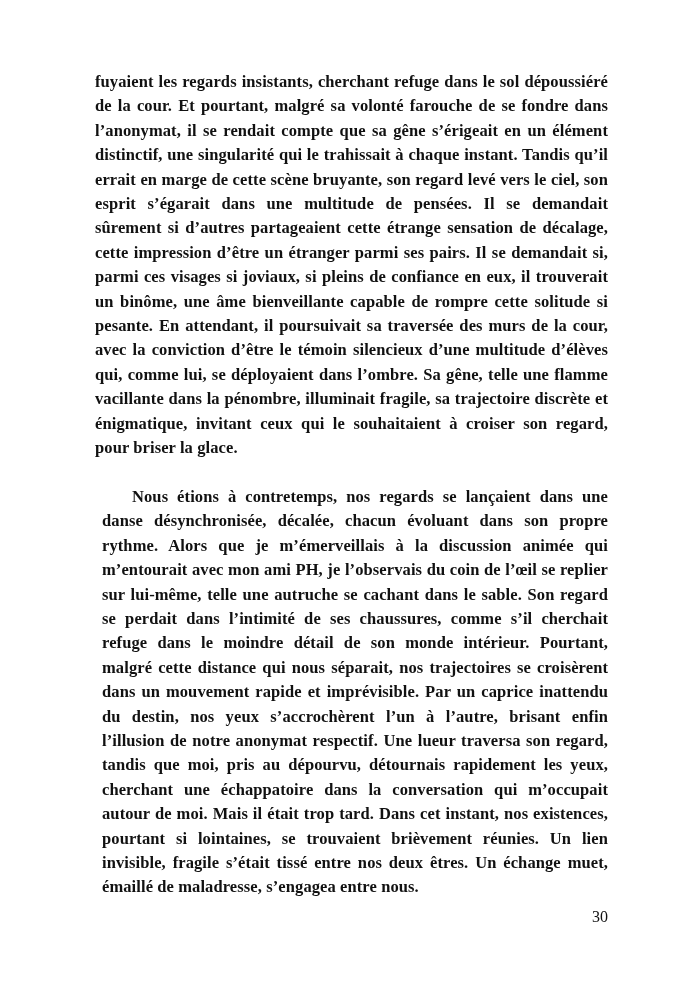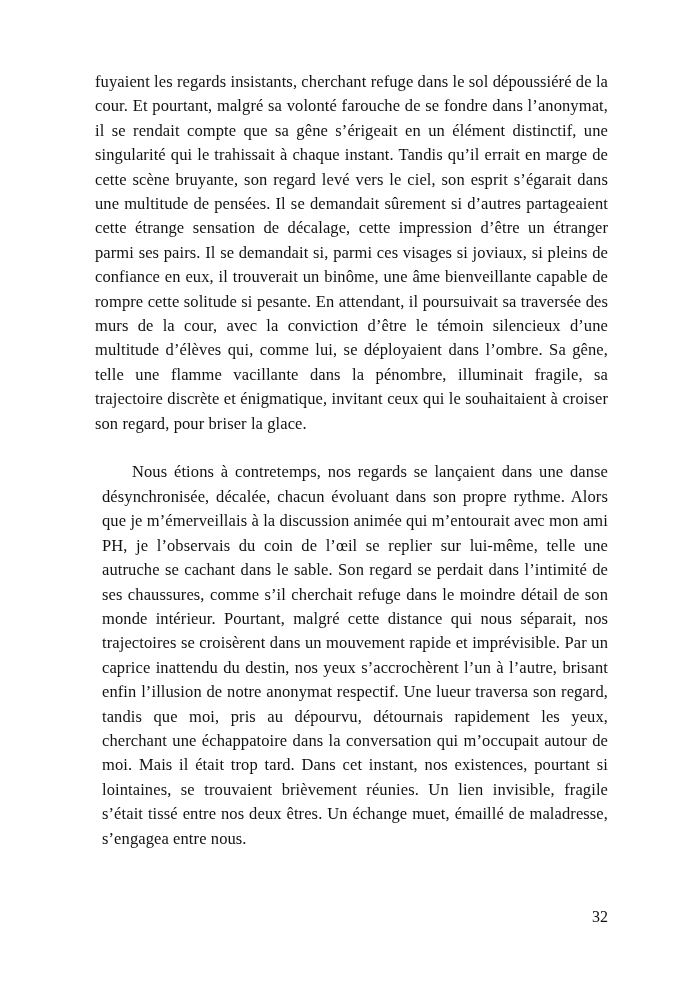--- a/index.html
+++ b/index.html
@@ -25,20 +25,21 @@
     left: 95px;
     top: 70px;
     width: 513px;
   }
   .para {
     margin: 0;
     font-size: 16.5px;
     line-height: 24.4px;
     text-align: justify;
     letter-spacing: 0.1px;
+    font-weight: bold;
   }
   .para + .para {
     margin-top: 24.4px;
   }
   .para.indented {
     text-indent: 30px;
     margin-left: 7px;
   }
   .page-number {
     position: absolute;
@@ -51,14 +52,14 @@
   }
 </style>
 </head>
 <body>
 
 <div class="page">
   <div class="text-block">
     <p class="para">fuyaient les regards insistants, cherchant refuge dans le sol dépoussiéré de la cour. Et pourtant, malgré sa volonté farouche de se fondre dans l’anonymat, il se rendait compte que sa gêne s’érigeait en un élément distinctif, une singularité qui le trahissait à chaque instant. Tandis qu’il errait en marge de cette scène bruyante, son regard levé vers le ciel, son esprit s’égarait dans une multitude de pensées. Il se demandait sûrement si d’autres partageaient cette étrange sensation de décalage, cette impression d’être un étranger parmi ses pairs. Il se demandait si, parmi ces visages si joviaux, si pleins de confiance en eux, il trouverait un binôme, une âme bienveillante capable de rompre cette solitude si pesante. En attendant, il poursuivait sa traversée des murs de la cour, avec la conviction d’être le témoin silencieux d’une multitude d’élèves qui, comme lui, se déployaient dans l’ombre. Sa gêne, telle une flamme vacillante dans la pénombre, illuminait fragile, sa trajectoire discrète et énigmatique, invitant ceux qui le souhaitaient à croiser son regard, pour briser la glace.</p>
     <p class="para indented">Nous étions à contretemps, nos regards se lançaient dans une danse désynchronisée, décalée, chacun évoluant dans son propre rythme. Alors que je m’émerveillais à la discussion animée qui m’entourait avec mon ami PH, je l’observais du coin de l’œil se replier sur lui-même, telle une autruche se cachant dans le sable. Son regard se perdait dans l’intimité de ses chaussures, comme s’il cherchait refuge dans le moindre détail de son monde intérieur. Pourtant, malgré cette distance qui nous séparait, nos trajectoires se croisèrent dans un mouvement rapide et imprévisible. Par un caprice inattendu du destin, nos yeux s’accrochèrent l’un à l’autre, brisant enfin l’illusion de notre anonymat respectif. Une lueur traversa son regard, tandis que moi, pris au dépourvu, détournais rapidement les yeux, cherchant une échappatoire dans la conversation qui m’occupait autour de moi. Mais il était trop tard. Dans cet instant, nos existences, pourtant si lointaines, se trouvaient brièvement réunies. Un lien invisible, fragile s’était tissé entre nos deux êtres. Un échange muet, émaillé de maladresse, s’engagea entre nous.</p>
   </div>
-  <div class="page-number">32</div>
+  <div class="page-number">30</div>
 </div>
 
 </body></html>

